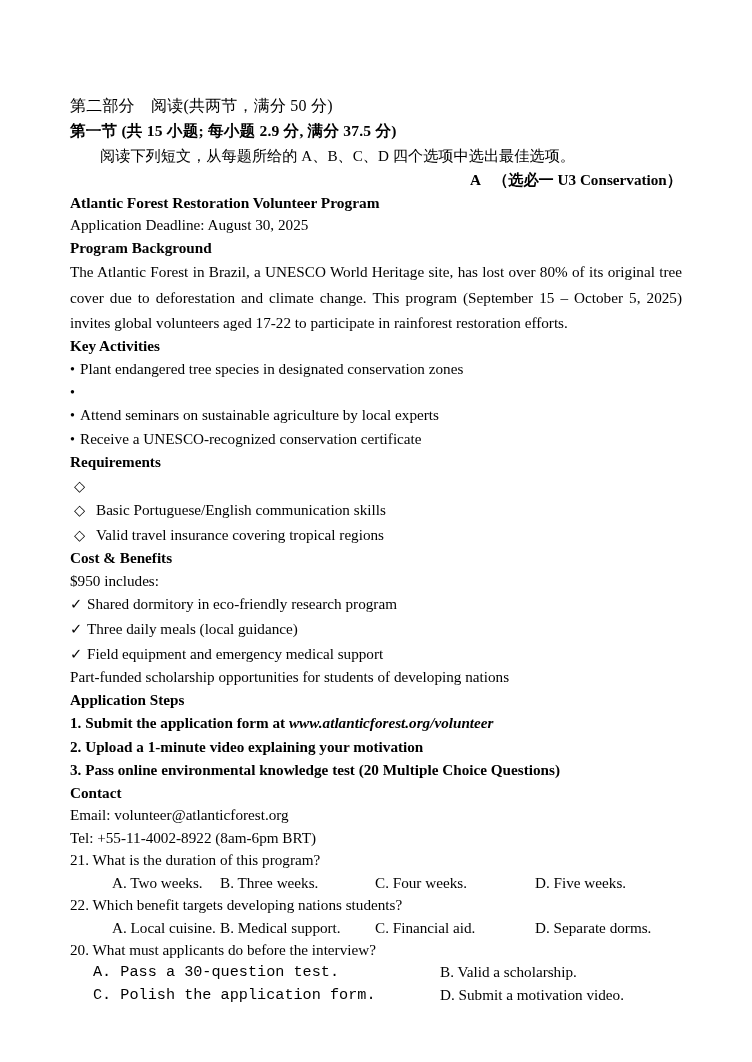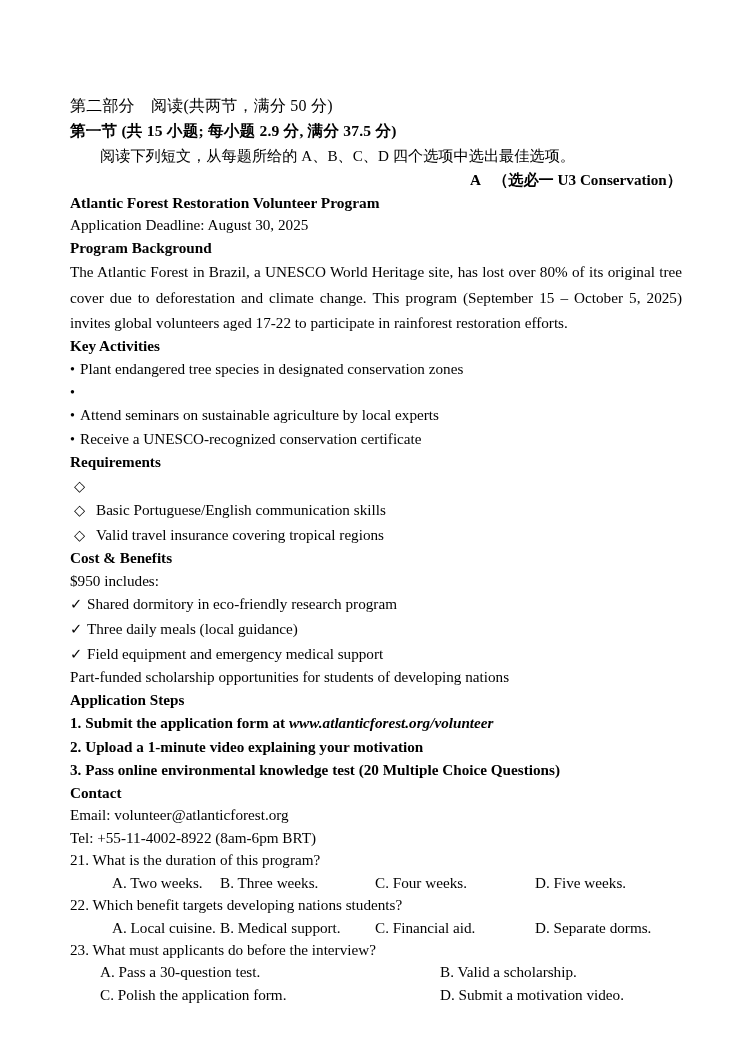--- a/index.html
+++ b/index.html
@@ -125,21 +125,21 @@
     position: relative;
     height: 22.4px;
     font-size: 15.2px;
     line-height: 22.4px;
   }
   .q-row2 span {
     position: absolute;
     top: 0;
     white-space: nowrap;
   }
-  .col-l { left: 30px; }
+  .col-l { left: 23px; font-family: Liberation Mono, monospace; }
   .col-r { left: 370px; }
 </style>
 </head>
 <body>
 
 <div class="page">
   <div class="doc">
 
     <div class="cn-head cn-head-1">第二部分　阅读(共两节，满分 50 分)</div>
     <div class="cn-head cn-head-2">第一节 (共 15 小题; 每小题 2.9 分, 满分 37.5 分)</div>
@@ -232,21 +232,21 @@
       <div class="q-stem">22. Which benefit targets developing nations students?</div>
       <div class="q-options">
         <span class="opt-a">A. Local cuisine.</span>
         <span class="opt-b">B. Medical support.</span>
         <span class="opt-c">C. Financial aid.</span>
         <span class="opt-d">D. Separate dorms.</span>
       </div>
     </div>
 
     <div>
-      <div class="q-stem">23. What must applicants do before the interview?</div>
+      <div class="q-stem">20. What must applicants do before the interview?</div>
       <div class="q-options two-col">
         <div class="q-row2">
           <span class="col-l">A. Pass a 30-question test.</span>
           <span class="col-r">B. Valid a scholarship.</span>
         </div>
         <div class="q-row2">
           <span class="col-l">C. Polish the application form.</span>
           <span class="col-r">D. Submit a motivation video.</span>
         </div>
       </div>

